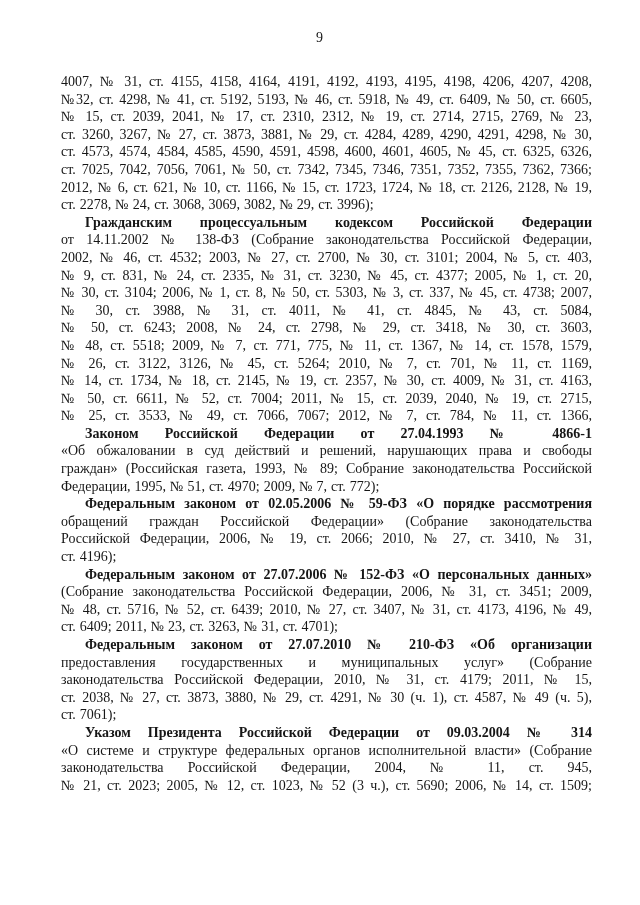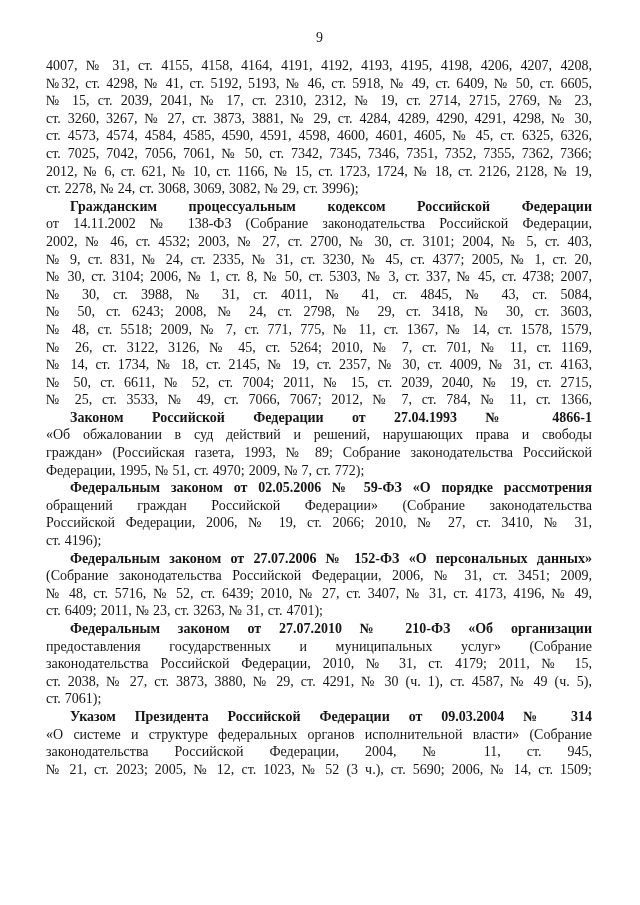--- a/index.html
+++ b/index.html
@@ -17,22 +17,22 @@
     color: #161616;
   }
   .page-number {
     padding-top: 31px;
     text-align: center;
     font-size: 14px;
     line-height: 14px;
     letter-spacing: 1px;
   }
   .doc-body {
-    margin-top: 12px;
-    padding-left: 46px;
+    margin-top: 28px;
+    padding-left: 61px;
     padding-right: 48px;
     font-size: 14px;
   }
   .para {
     margin: 0;
     padding: 0;
   }
   .line {
     height: 17.6px;
     line-height: 17.6px;

